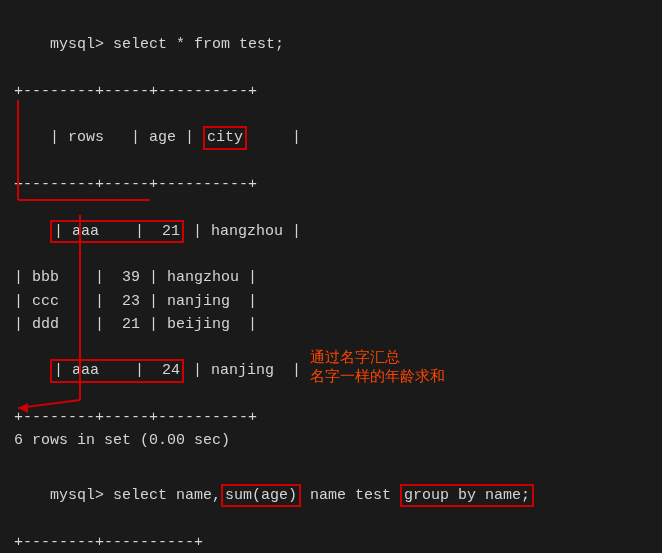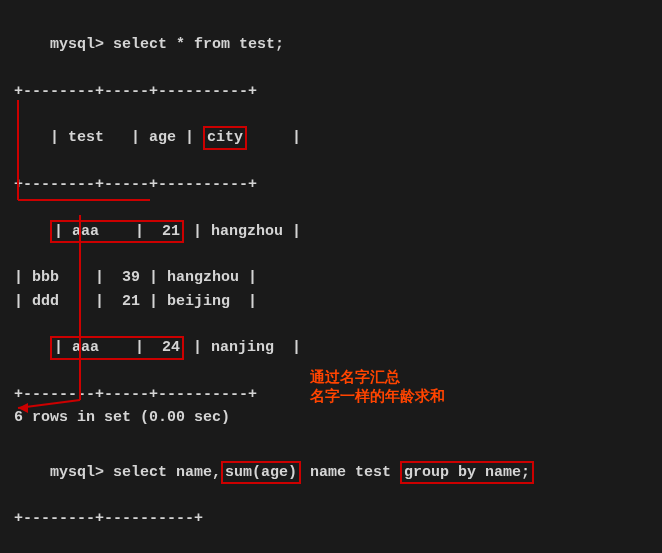--- a/index.html
+++ b/index.html
@@ -12,21 +12,20 @@
       color: #d4d4d4;
       overflow: hidden;
       position: relative;
     }
     .terminal {
       width: 662px;
       height: 434px;
       background-color: #1a1a1a;
       padding: 10px 14px;
       position: relative;
-      font-weight: bold;
     }
     .line {
       white-space: pre;
       line-height: 1.55;
       color: #d4d4d4;
     }
     
     .overlay {
       position: absolute;
       top: 0;
@@ -53,49 +52,50 @@
 
 <div class="terminal">
 
   <div class="line">
     <span>mysql&gt; select * from test;</span>
   </div>
 
   <div class="line">+--------+-----+----------+</div>
 
   <div class="line">
-    <span>| test   | age | </span><span class="red-border">city</span><span>     |</span>
+    <span>| rows   | age | </span><span class="red-border">city</span><span>     |</span>
   </div>
 
   <div class="line">+--------+-----+----------+</div>
 
   <div class="line">
     <span class="red-border">| aaa    |  21</span><span> | hangzhou |</span>
   </div>
 
   <div class="line">| bbb    |  39 | hangzhou |</div>
+  <div class="line">| ccc    |  23 | nanjing  |</div>
   <div class="line">| ddd    |  21 | beijing  |</div>
 
   <div class="line">
     <span class="red-border">| aaa    |  24</span><span> | nanjing  |</span>
   </div>
 
   <div class="line">+--------+-----+----------+</div>
 
   <div class="line">6 rows in set (0.00 sec)</div>
 
   <div style="height: 8px;"></div>
 
   <div class="line">
     <span>mysql&gt; select name,</span><span class="red-border">sum(age)</span><span> name test </span><span class="red-border">group by name;</span>
   </div>
 
   <div class="line">+--------+----------+</div>
 
-  <div class="annotation" style="top: 368px; left: 310px;">
+  <div class="annotation" style="top: 348px; left: 310px;">
     <div>通过名字汇总</div>
     <div>名字一样的年龄求和</div>
   </div>
 
   <svg class="overlay" width="662" height="553" xmlns="http://www.w3.org/2000/svg">
 
     <line x1="18" y1="100" x2="18" y2="200" stroke="#cc0000" stroke-width="2"></line>
 
     <line x1="18" y1="200" x2="150" y2="200" stroke="#cc0000" stroke-width="2"></line>
 

